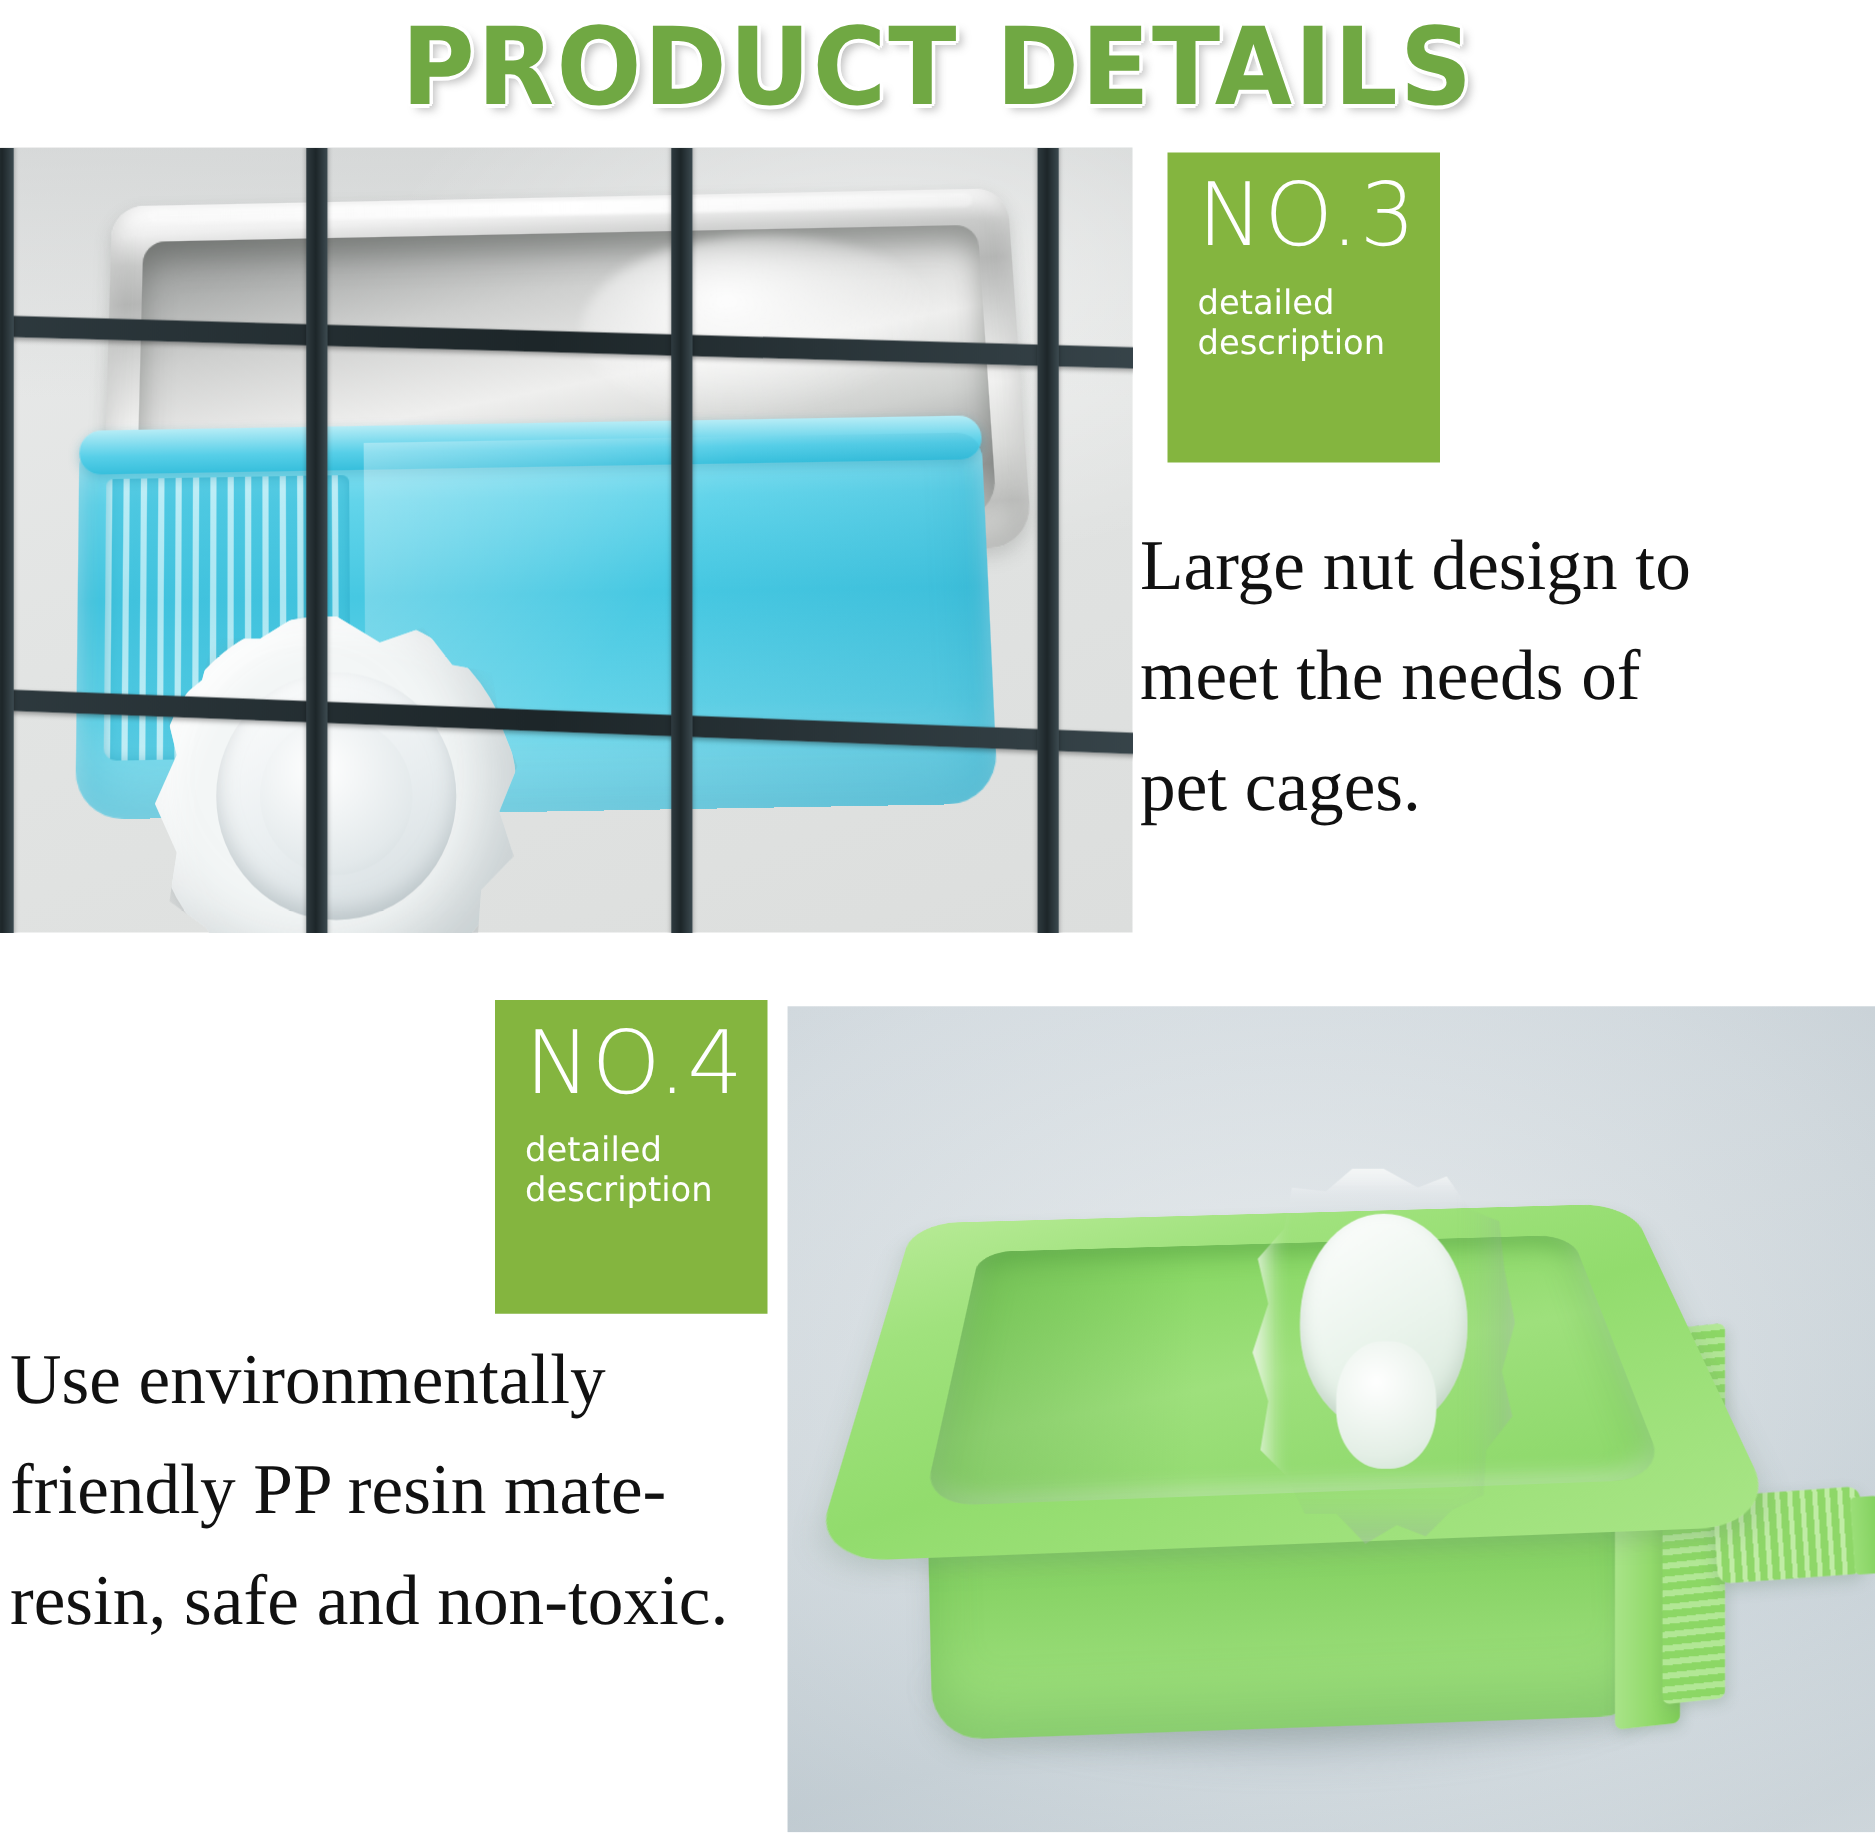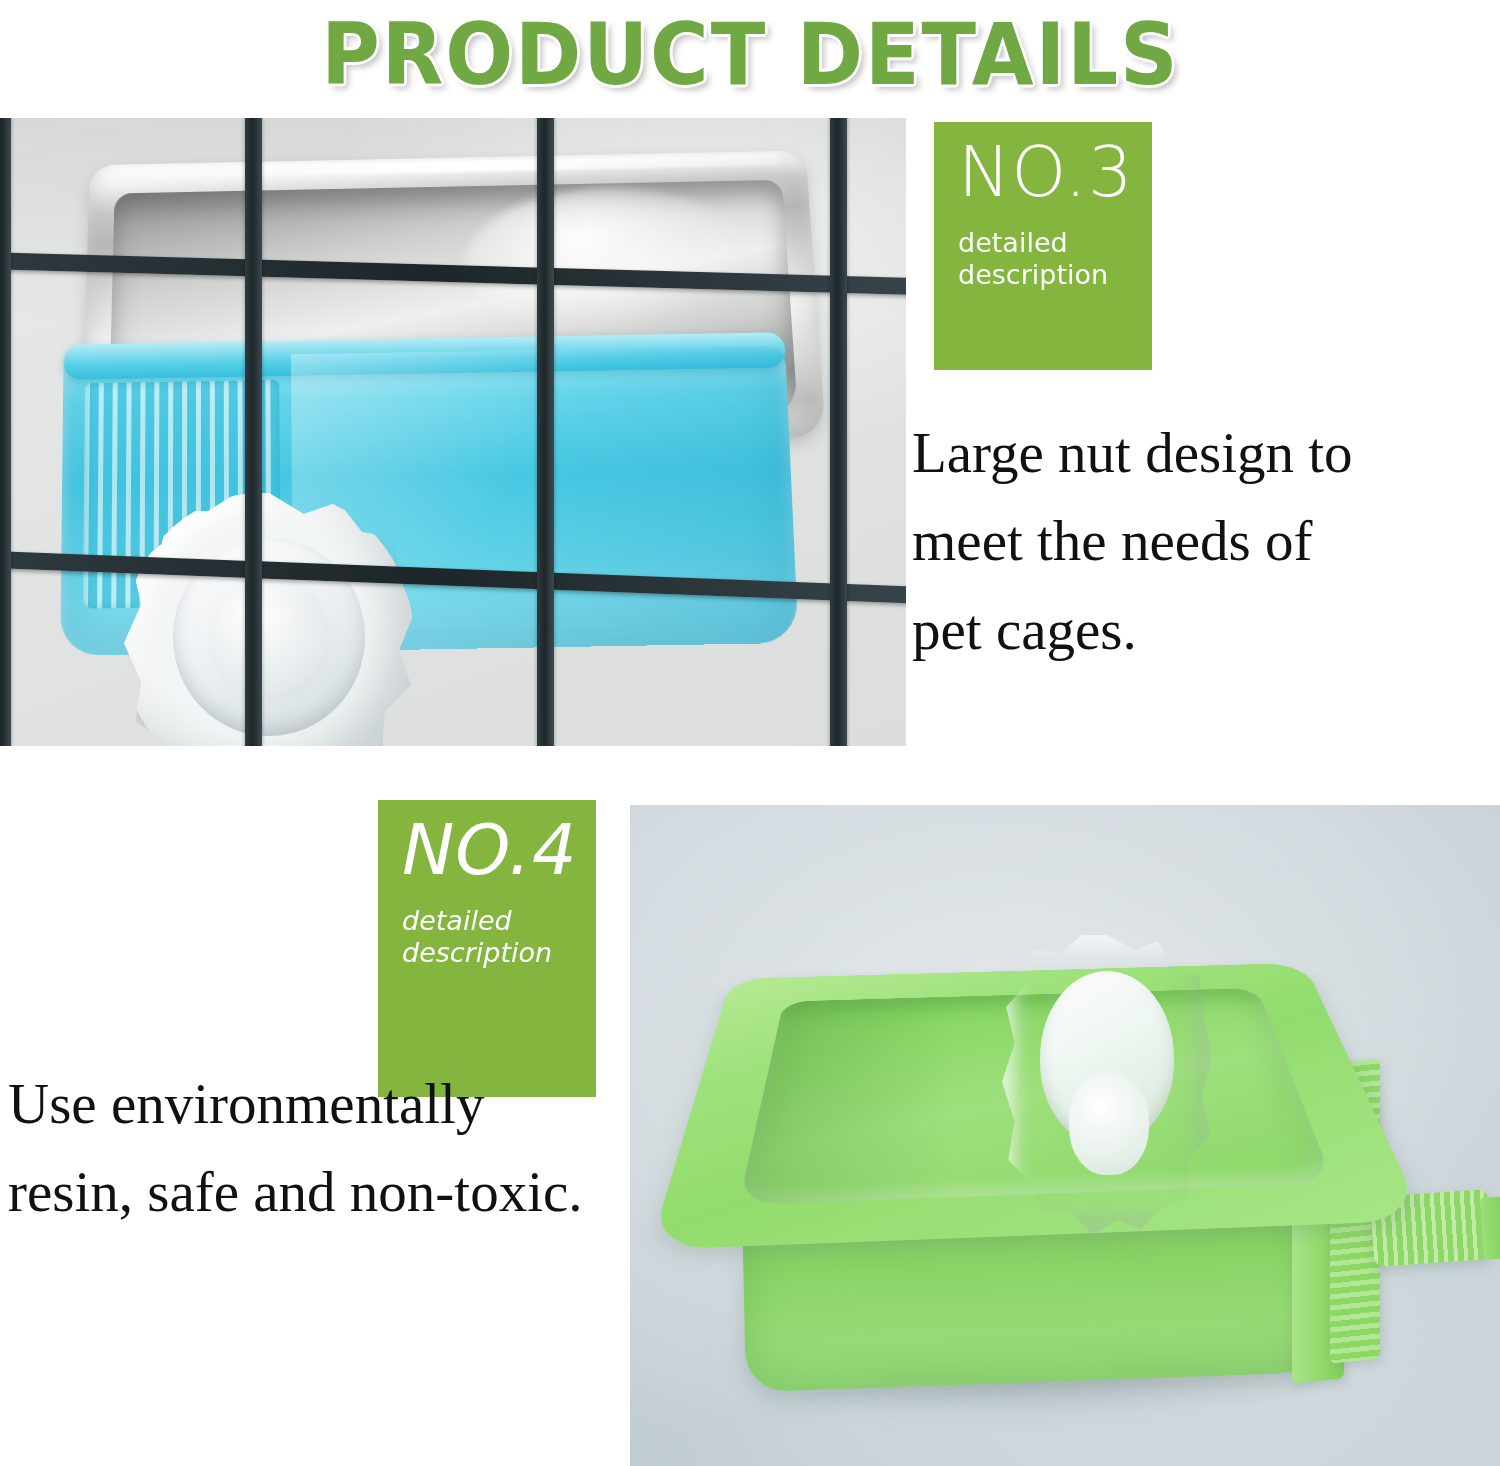--- a/index.html
+++ b/index.html
@@ -397,21 +397,21 @@
       <span>description</span>
     </div>
   </div>
 
   <div class="copy" style="left:912px; top:409px; width:580px;">
     <span>Large nut design to</span>
     <span>meet the needs of</span>
     <span>pet cages.</span>
   </div>
 
-  <div class="badge" style="left:378px; top:800px; width:218px; height:297px;font-style:italic;">
+  <div class="badge" style="left:396px; top:800px; width:218px; height:251px;">
     <div class="badge-no">NO.4</div>
     <div class="badge-sub">
       <span>detailed</span>
       <span>description</span>
     </div>
   </div>
 
   <div class="photo" id="photo-greenbowl">
     <div class="vignette"></div>
     <div class="gbowl-shadow"></div>
@@ -431,16 +431,17 @@
 
     <div class="gknob">
       <div class="petals"></div>
       <div class="cap"></div>
       <div class="nub"></div>
     </div>
   </div>
 
   <div class="copy" style="left:8px; top:1060px; width:620px;">
     <span>Use environmentally</span>
+    <span>friendly PP resin mate-</span>
     <span>resin, safe and non-toxic.</span>
   </div>
 
 </div>
 
 </body></html>

